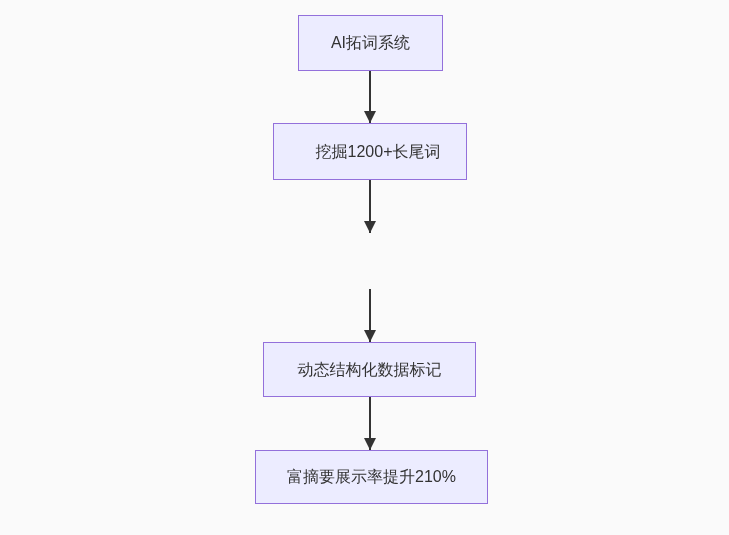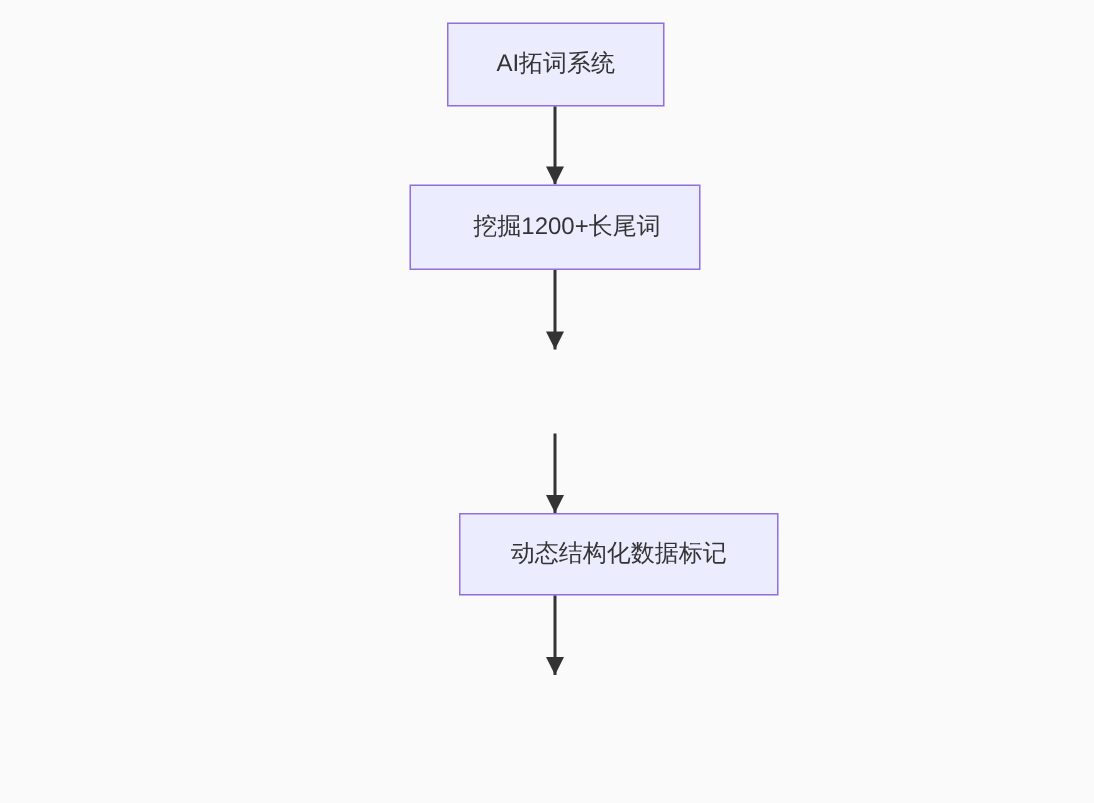--- a/index.html
+++ b/index.html
@@ -41,21 +41,21 @@
     transform:translateX(-50%);
     bottom:0;
     width:0;height:0;
     border-left:6px solid transparent;
     border-right:6px solid transparent;
     border-top:12px solid var(--edge);
   }
   .n1{left:298px;top:15px;width:145px;height:56px;}
   .n2{left:273px;top:123px;width:194px;height:57px;padding-left:16px;}
   .n3{left:260px;top:233px;width:222px;height:56px;}
-  .n4{left:263px;top:342px;width:213px;height:55px;margin-left:43px;}
+  .n4{left:263px;top:342px;width:213px;height:55px;}
   .n5{left:255px;top:450px;width:233px;height:54px;}
   .a1{left:369px;top:71px;height:52px;}
   .a2{left:369px;top:180px;height:53px;}
   .a3{left:369px;top:289px;height:53px;}
   .a4{left:369px;top:397px;height:53px;}
 </style>
 </head>
 <body>
 
 <div class="canvas">
@@ -74,14 +74,17 @@
 
 
   <div class="arrow a3"></div>
 
   <div class="node n4">
     <span>动态结构化数据标记</span>
   </div>
 
   <div class="arrow a4"></div>
 
+  <div class="node n5">
+    <span>富摘要展示率提升210%</span>
+  </div>
 
 </div>
 
 </body></html>

